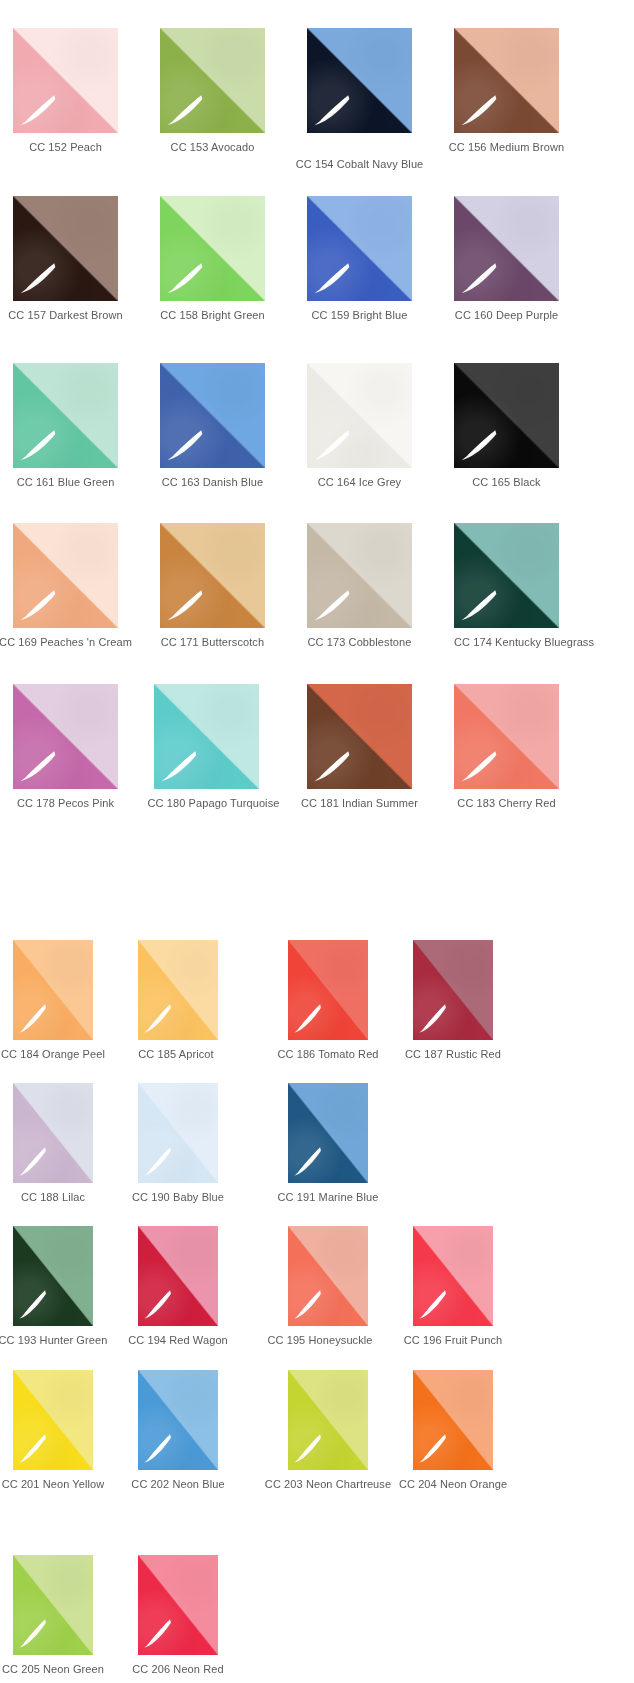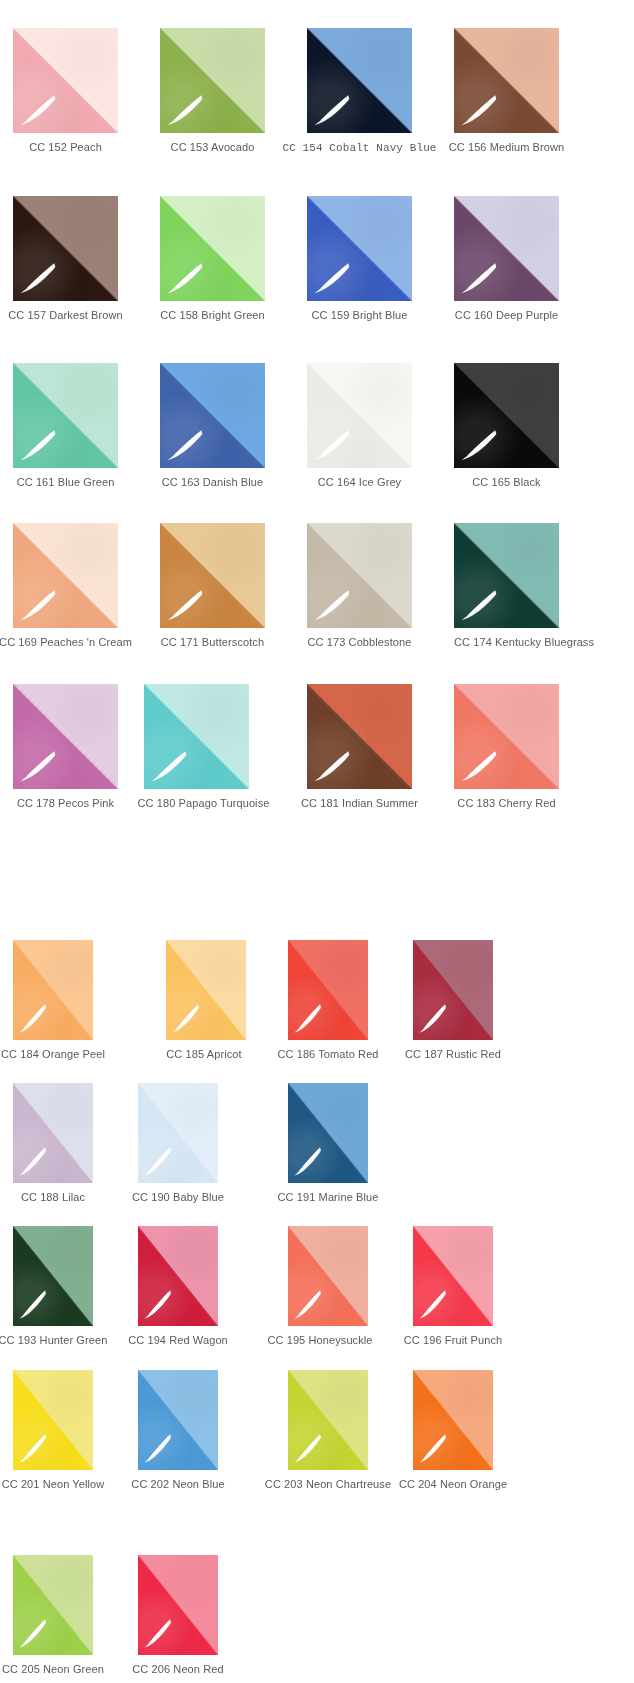--- a/index.html
+++ b/index.html
@@ -121,21 +121,21 @@
         <div class="chip" style="width: 105px; height: 105px;">
           <div class="tone" style="background: linear-gradient(to right top, rgb(13, 22, 40) 0px, rgb(13, 22, 40) 49.4%, rgb(123, 169, 220) 50.6%, rgb(123, 169, 220) 100%);"></div>
           <div class="grain"></div>
           <div class="stroke">
             <svg viewBox="0 0 100 100" preserveAspectRatio="none" aria-hidden="true">
               <path d="M96 4 C 72 26, 44 54, 22 80 C 14 89, 6 95, 1 99 C 9 97, 20 92, 31 85 C 56 68, 82 40, 99 16 Z" fill="#ffffff" opacity="0.95"></path>
               <path d="M88 12 C 66 34, 40 60, 18 84 C 26 81, 40 72, 54 60 C 70 46, 82 30, 92 18 Z" fill="#ffffff"></path>
             </svg>
           </div>
         </div>
-        <div class="label" style="top: 114px; font-family: Liberation Mono, monospace;">CC 154 Cobalt Navy Blue</div>
+        <div class="label" style="top: 130px;">CC 154 Cobalt Navy Blue</div>
       </div>
       <div class="cell" style="left: 454px; top: 28px; width: 105px;">
         <div class="chip" style="width: 105px; height: 105px;">
           <div class="tone" style="background: linear-gradient(to right top, rgb(123, 74, 53) 0px, rgb(123, 74, 53) 49.4%, rgb(232, 181, 157) 50.6%, rgb(232, 181, 157) 100%);"></div>
           <div class="grain"></div>
           <div class="stroke">
             <svg viewBox="0 0 100 100" preserveAspectRatio="none" aria-hidden="true">
               <path d="M96 4 C 72 26, 44 54, 22 80 C 14 89, 6 95, 1 99 C 9 97, 20 92, 31 85 C 56 68, 82 40, 99 16 Z" fill="#ffffff" opacity="0.95"></path>
               <path d="M88 12 C 66 34, 40 60, 18 84 C 26 81, 40 72, 54 60 C 70 46, 82 30, 92 18 Z" fill="#ffffff"></path>
             </svg>
@@ -305,21 +305,21 @@
           <div class="grain"></div>
           <div class="stroke">
             <svg viewBox="0 0 100 100" preserveAspectRatio="none" aria-hidden="true">
               <path d="M96 4 C 72 26, 44 54, 22 80 C 14 89, 6 95, 1 99 C 9 97, 20 92, 31 85 C 56 68, 82 40, 99 16 Z" fill="#ffffff" opacity="0.95"></path>
               <path d="M88 12 C 66 34, 40 60, 18 84 C 26 81, 40 72, 54 60 C 70 46, 82 30, 92 18 Z" fill="#ffffff"></path>
             </svg>
           </div>
         </div>
         <div class="label" style="top: 113px;">CC 178 Pecos Pink</div>
       </div>
-      <div class="cell" style="left: 144px; top: 684px; width: 119px;">
+      <div class="cell" style="left: 154px; top: 684px; width: 119px;">
         <div class="chip" style="width: 105px; height: 105px;">
           <div class="tone" style="background: linear-gradient(to right top, rgb(94, 203, 203) 0px, rgb(94, 203, 203) 49.4%, rgb(191, 232, 226) 50.6%, rgb(191, 232, 226) 100%);"></div>
           <div class="grain"></div>
           <div class="stroke">
             <svg viewBox="0 0 100 100" preserveAspectRatio="none" aria-hidden="true">
               <path d="M96 4 C 72 26, 44 54, 22 80 C 14 89, 6 95, 1 99 C 9 97, 20 92, 31 85 C 56 68, 82 40, 99 16 Z" fill="#ffffff" opacity="0.95"></path>
               <path d="M88 12 C 66 34, 40 60, 18 84 C 26 81, 40 72, 54 60 C 70 46, 82 30, 92 18 Z" fill="#ffffff"></path>
             </svg>
           </div>
         </div>
@@ -359,21 +359,21 @@
           <div class="grain"></div>
           <div class="stroke">
             <svg viewBox="0 0 100 100" preserveAspectRatio="none" aria-hidden="true">
               <path d="M96 4 C 72 26, 44 54, 22 80 C 14 89, 6 95, 1 99 C 9 97, 20 92, 31 85 C 56 68, 82 40, 99 16 Z" fill="#ffffff" opacity="0.95"></path>
               <path d="M88 12 C 66 34, 40 60, 18 84 C 26 81, 40 72, 54 60 C 70 46, 82 30, 92 18 Z" fill="#ffffff"></path>
             </svg>
           </div>
         </div>
         <div class="label" style="top: 108px;">CC 184 Orange Peel</div>
       </div>
-      <div class="cell" style="left: 138px; top: 940px; width: 76px; margin-left: 28px;">
+      <div class="cell" style="left: 138px; top: 940px; width: 76px;">
         <div class="chip" style="width: 80px; height: 100px;">
           <div class="tone" style="background: linear-gradient(to right top, rgb(251, 194, 96) 0px, rgb(251, 194, 96) 49.4%, rgb(252, 219, 163) 50.6%, rgb(252, 219, 163) 100%);"></div>
           <div class="grain"></div>
           <div class="stroke">
             <svg viewBox="0 0 100 100" preserveAspectRatio="none" aria-hidden="true">
               <path d="M96 4 C 72 26, 44 54, 22 80 C 14 89, 6 95, 1 99 C 9 97, 20 92, 31 85 C 56 68, 82 40, 99 16 Z" fill="#ffffff" opacity="0.95"></path>
               <path d="M88 12 C 66 34, 40 60, 18 84 C 26 81, 40 72, 54 60 C 70 46, 82 30, 92 18 Z" fill="#ffffff"></path>
             </svg>
           </div>
         </div>

